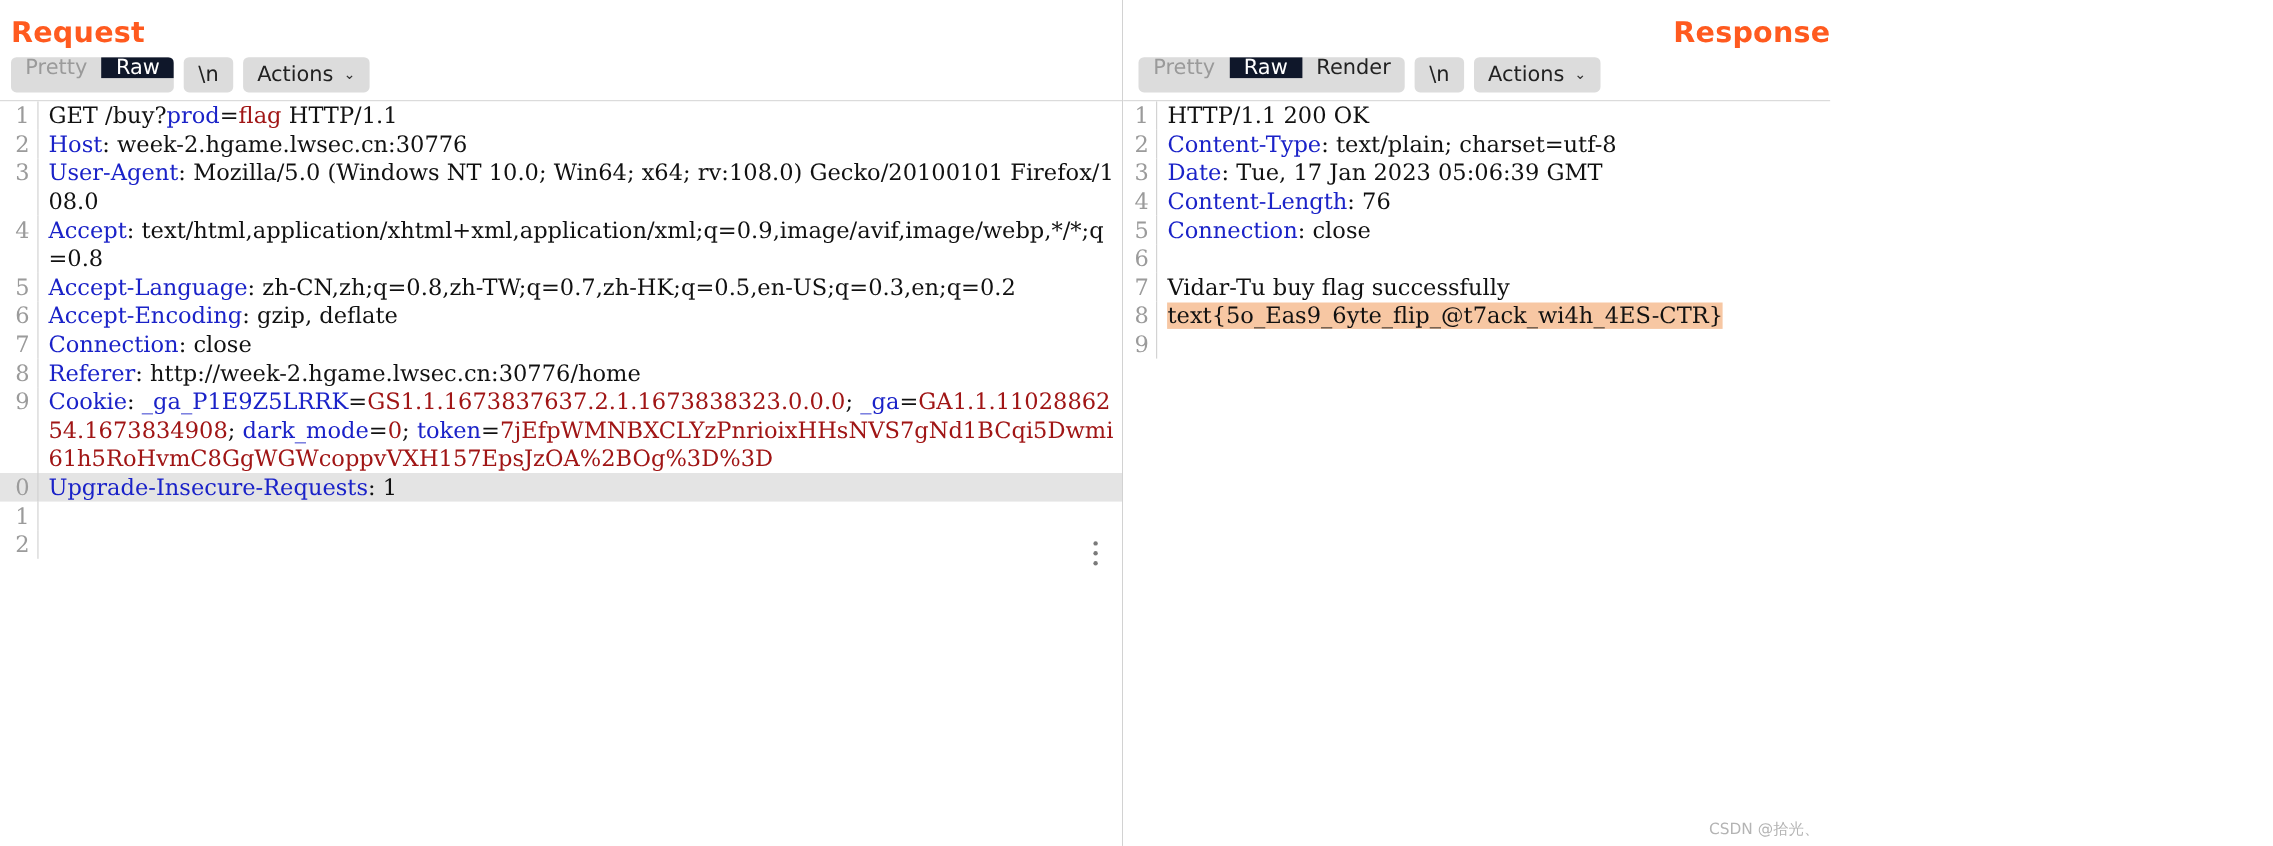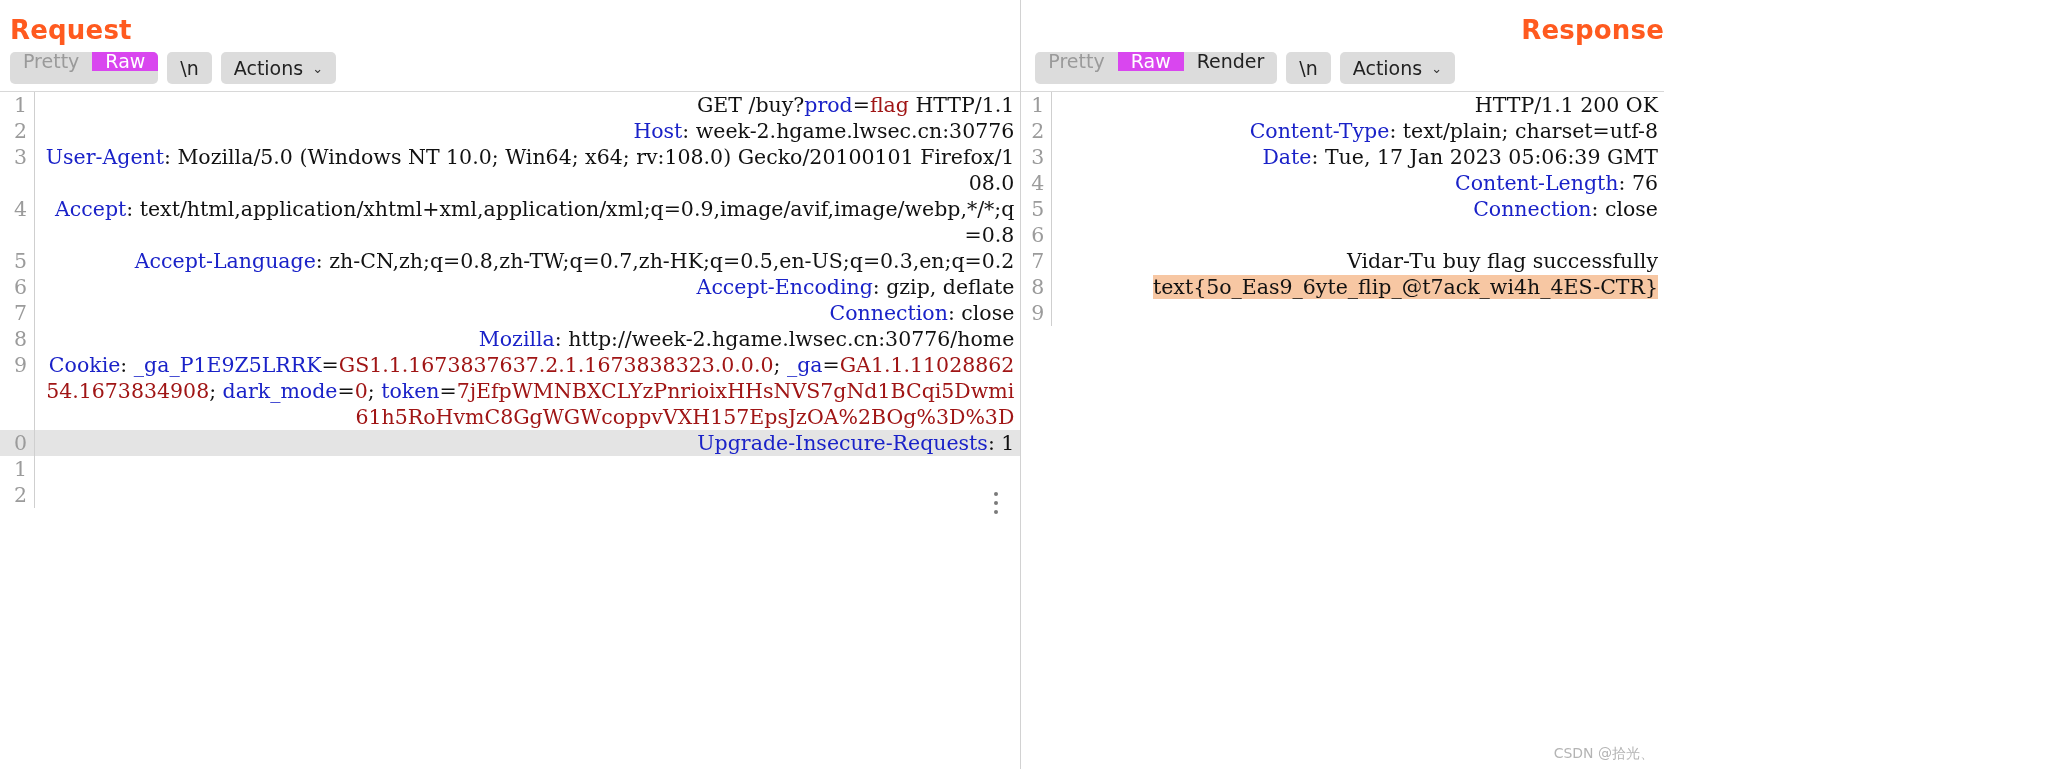--- a/index.html
+++ b/index.html
@@ -63,21 +63,21 @@
     font-size:19px;
     color:#222;
     background:transparent;
     border:0;
     cursor:pointer;
     font-family:"DejaVu Sans",sans-serif;
     line-height:1;
     white-space:nowrap;
   }
   .seg .seg-btn.inactive{color:#9a9a9a;}
-  .seg .seg-btn.active{background:#d946ef;color:#ffffff;}
+  .seg .seg-btn.active{background:#0f172a;color:#ffffff;}
 
   .btn{
     display:flex;align-items:center;
     height:32px;
     padding:0 13px;
     background:#dcdcdc;
     border:0;border-radius:5px;
     font-size:19px;color:#222;
     cursor:pointer;
     font-family:"DejaVu Sans",sans-serif;
@@ -151,21 +151,20 @@
     min-height:26px;
   }
   .code{
     flex:1 1 auto;
     padding-left:9px;
     white-space:pre-wrap;
     word-break:break-all;
     color:#111111;
     box-sizing:border-box;
     padding-right:6px;
-    text-align:right;
   }
   .hdr{color:#1a22c8;}
   .val{color:#111111;}
   .red{color:#a01515;}
   .blu{color:#1a22c8;}
   .flag-hl{background:#f7c7a3;}
 
   
   .grip{
     position:absolute;
@@ -245,21 +244,21 @@
             <div class="code"><span class="hdr">Accept-Encoding</span><span class="val">: gzip, deflate</span></div>
           </div>
           <div class="row">
             <div class="gutter">7</div>
             <div class="sep"></div>
             <div class="code"><span class="hdr">Connection</span><span class="val">: close</span></div>
           </div>
           <div class="row">
             <div class="gutter">8</div>
             <div class="sep"></div>
-            <div class="code"><span class="hdr">Mozilla</span><span class="val">: http://week-2.hgame.lwsec.cn:30776/home</span></div>
+            <div class="code"><span class="hdr">Referer</span><span class="val">: http://week-2.hgame.lwsec.cn:30776/home</span></div>
           </div>
           <div class="row">
             <div class="gutter">9</div>
             <div class="sep"></div>
             <div class="code"><span class="hdr">Cookie</span><span class="val">: </span><span class="blu">_ga_P1E9Z5LRRK</span><span class="val">=</span><span class="red">GS1.1.1673837637.2.1.1673838323.0.0.0</span><span class="val">; </span><span class="blu">_ga</span><span class="val">=</span><span class="red">GA1.1.1102886254.1673834908</span><span class="val">; </span><span class="blu">dark_mode</span><span class="val">=</span><span class="red">0</span><span class="val">; </span><span class="blu">token</span><span class="val">=</span><span class="red">7jEfpWMNBXCLYzPnrioixHHsNVS7gNd1BCqi5Dwmi61h5RoHvmC8GgWGWcoppvVXH157EpsJzOA%2BOg%3D%3D</span></div>
           </div>
           <div class="row hl">
             <div class="gutter">0</div>
             <div class="sep"></div>
             <div class="code"><span class="hdr">Upgrade-Insecure-Requests</span><span class="val">: 1</span></div>

